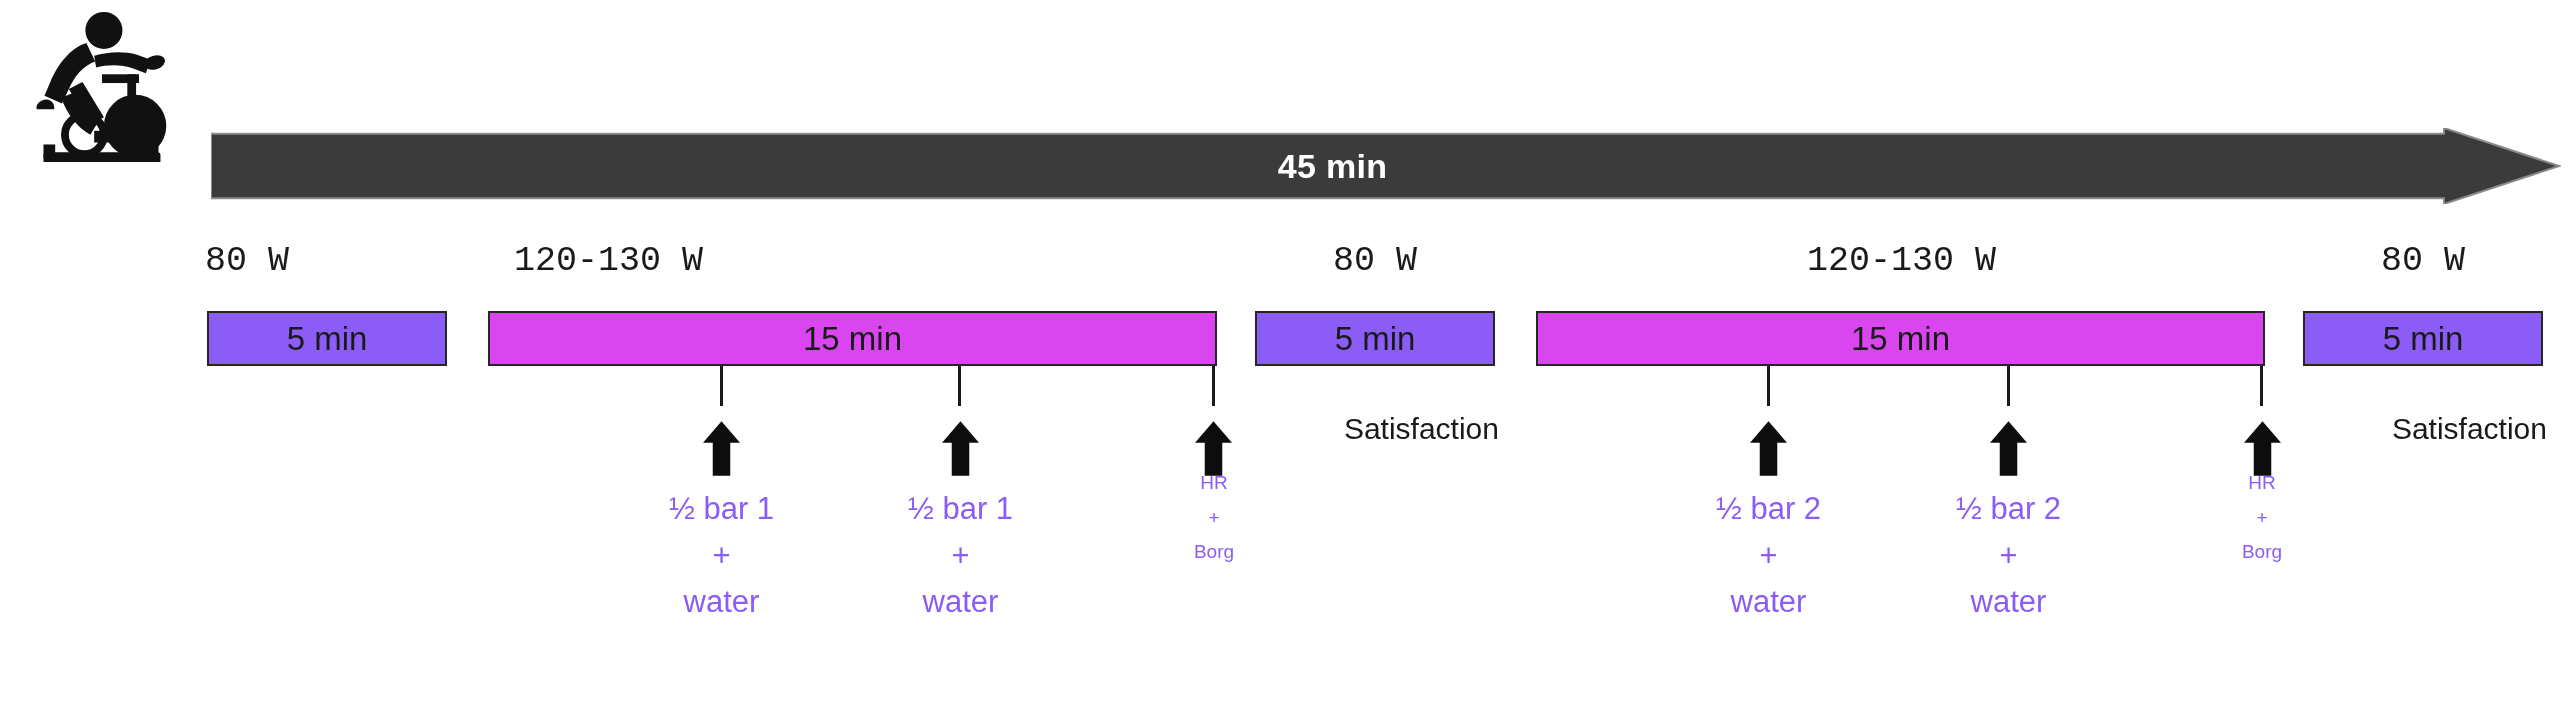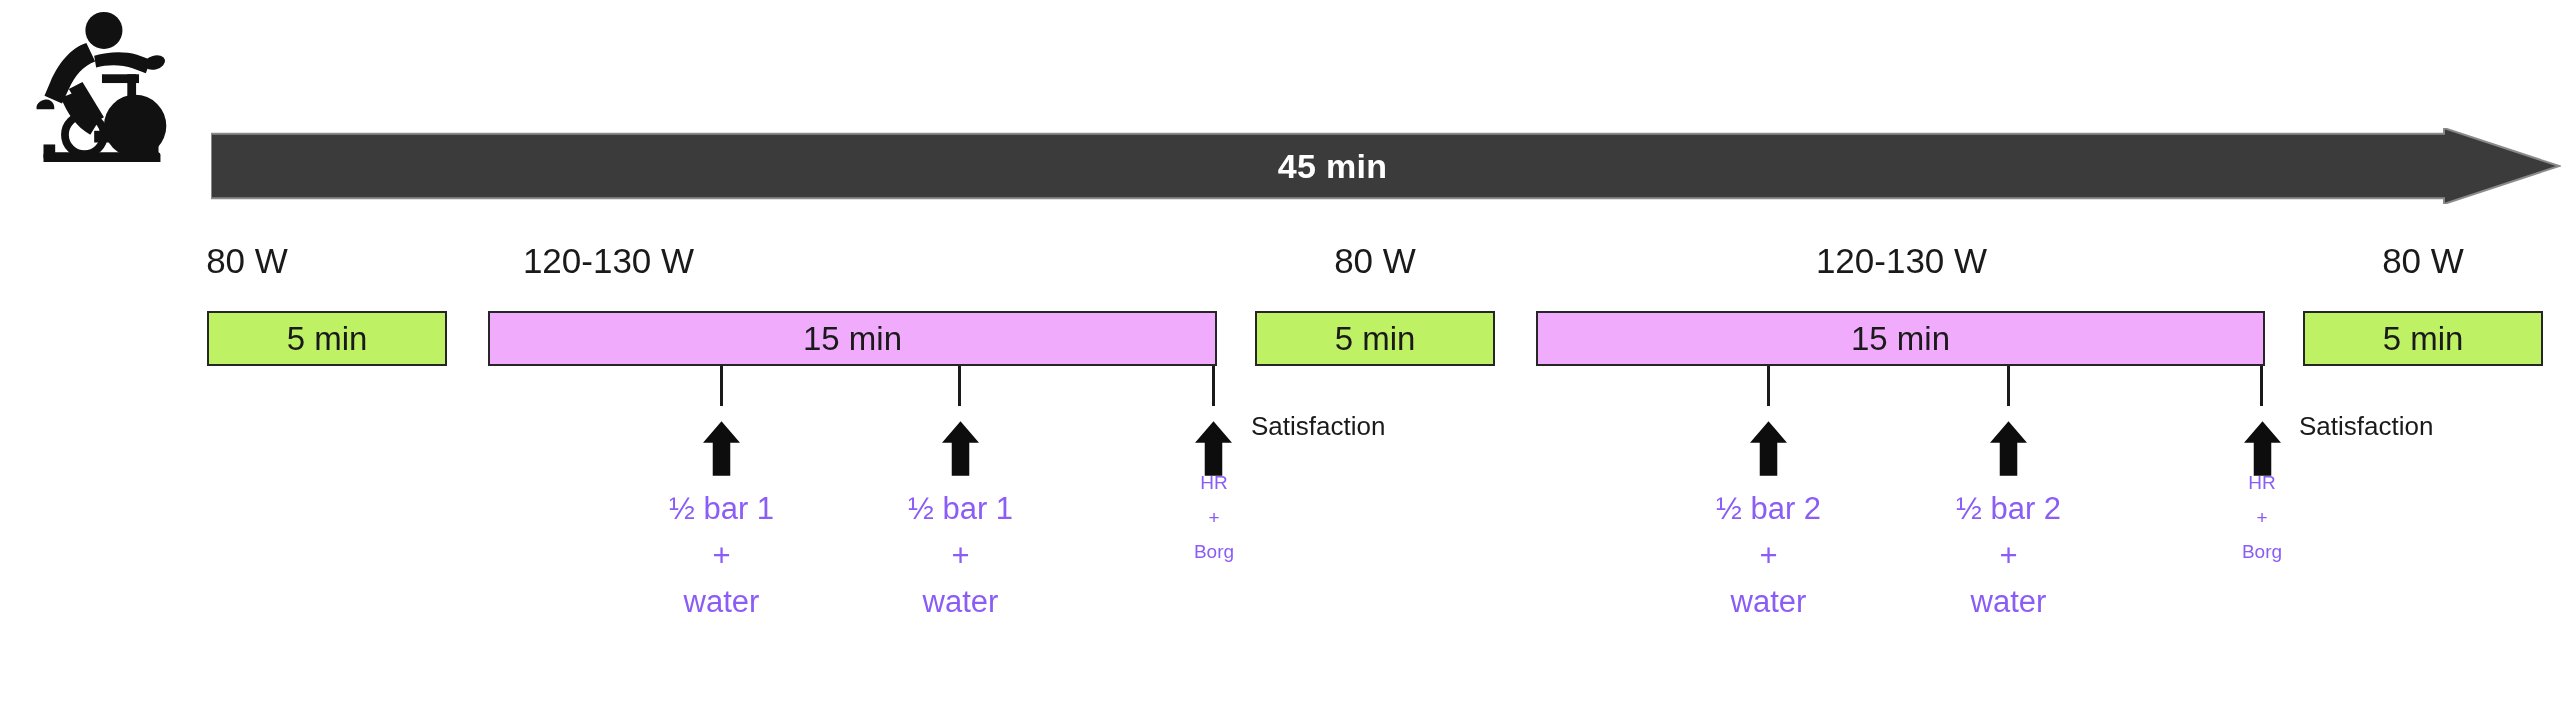--- a/index.html
+++ b/index.html
@@ -53,37 +53,38 @@
   }
 
   
   .watt {
     position: absolute;
     top: 241px;
     text-align: center;
     font-size: 35px;
     color: #1a1a1a;
     white-space: nowrap;
+    font-family: Liberation Mono, monospace;
   }
 
   
   .stage-box {
     position: absolute;
     top: 311px;
     height: 55px;
     box-sizing: border-box;
     border: 2.9px solid #262626;
     display: flex;
     align-items: center;
     justify-content: center;
     font-size: 33px;
     color: #1a1a1a;
   }
-  .stage-box.light { background: #bef264; }
-  .stage-box.dark  { background: #f0abfc; }
+  .stage-box.light { background: #8b5cf6; }
+  .stage-box.dark  { background: #d946ef; }
 
   
   .tick {
     position: absolute;
     width: 2.9px;
     background: #1a1a1a;
     top: 366px;
     height: 40px;
   }
 
@@ -114,22 +115,22 @@
   .annot.small {
     top: 473px;
     font-size: 19px;
   }
   .annot.small .ln + .ln { margin-top: 15.6px; }
 
   
   .survey {
     position: absolute;
     top: 410px;
-    text-align: left;
-    font-size: 26px;
+    text-align: right;
+    font-size: 30px;
     line-height: 1.28;
     color: #1a1a1a;
     white-space: nowrap;
   }
 </style>
 </head>
 <body>
 
 <div id="canvas">
 

